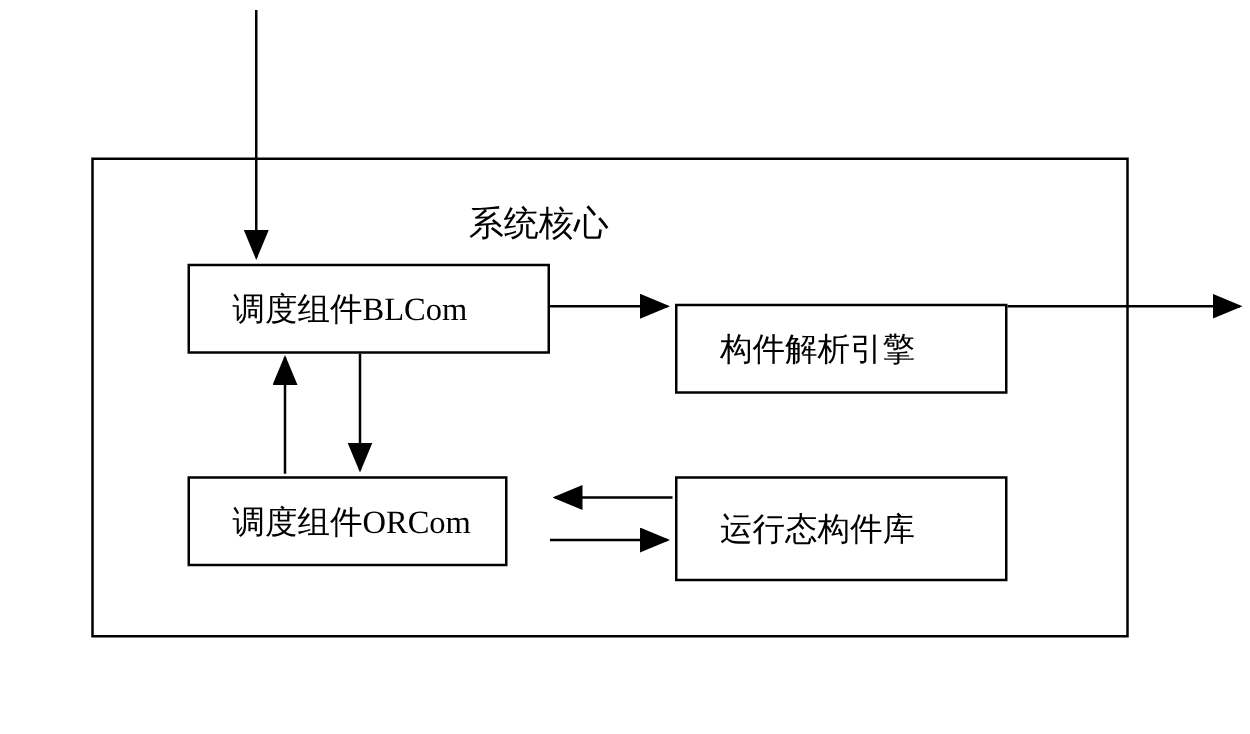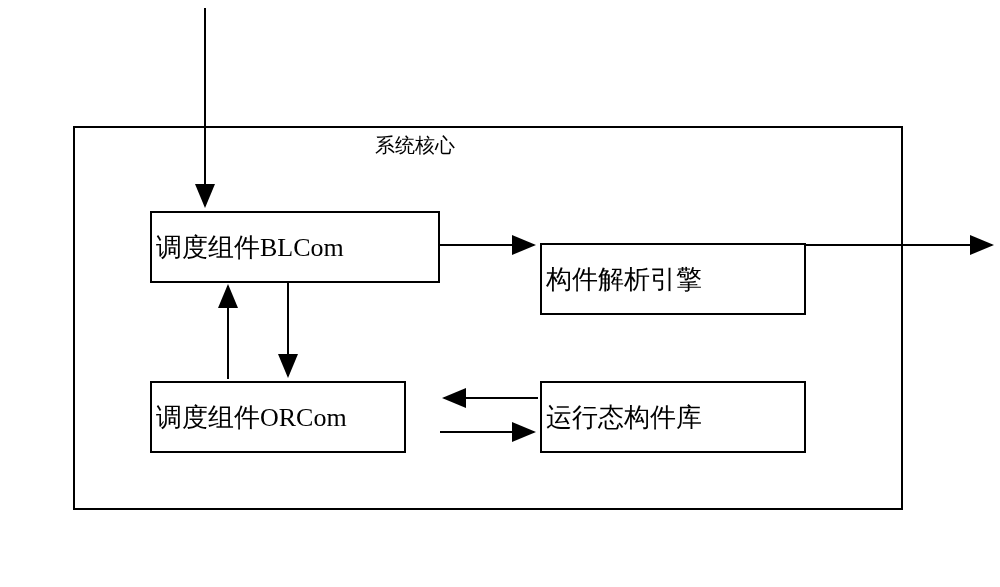--- a/index.html
+++ b/index.html
@@ -19,31 +19,31 @@
       position: absolute;
       left: 73px;
       top: 126px;
       width: 830px;
       height: 384px;
       border: 2px solid #000;
     }
     .title {
       position: absolute;
       left: 300px;
-      top: 4px;
-      font-size: 20px;
+      top: 32px;
+      font-size: 28px;
     }
     .box {
       position: absolute;
       border: 2px solid #000;
       background: #fff;
       display: flex;
       align-items: center;
       justify-content: flex-start;
-      padding-left: 4px;
+      padding-left: 34px;
       font-size: 26px;
     }
     .box-blcom {
       left: 75px;
       top: 83px;
       width: 290px;
       height: 72px;
     }
     .box-engine {
       left: 465px;
@@ -55,21 +55,21 @@
     .box-orcom {
       left: 75px;
       top: 253px;
       width: 256px;
       height: 72px;
     }
     .box-lib {
       left: 465px;
       top: 253px;
       width: 266px;
-      height: 72px;
+      height: 84px;
     }
     svg.arrows {
       position: absolute;
       left: 0;
       top: 0;
       width: 1000px;
       height: 587px;
       pointer-events: none;
     }
   </style>

